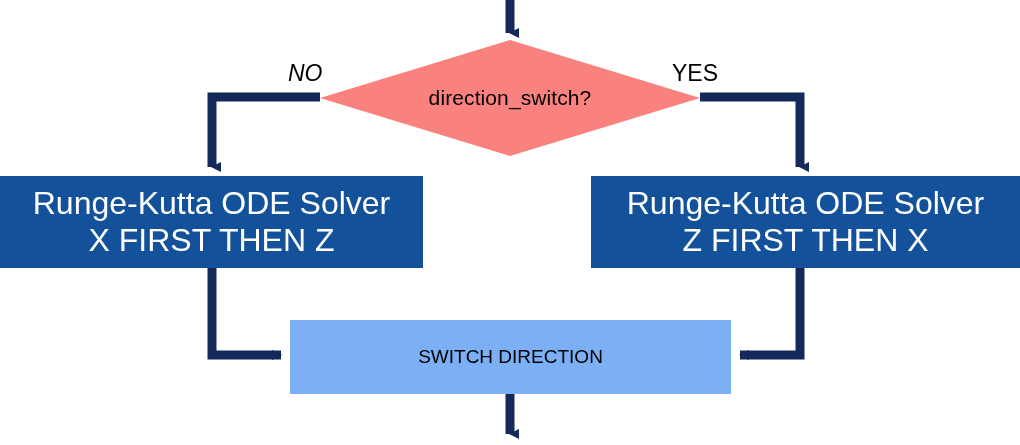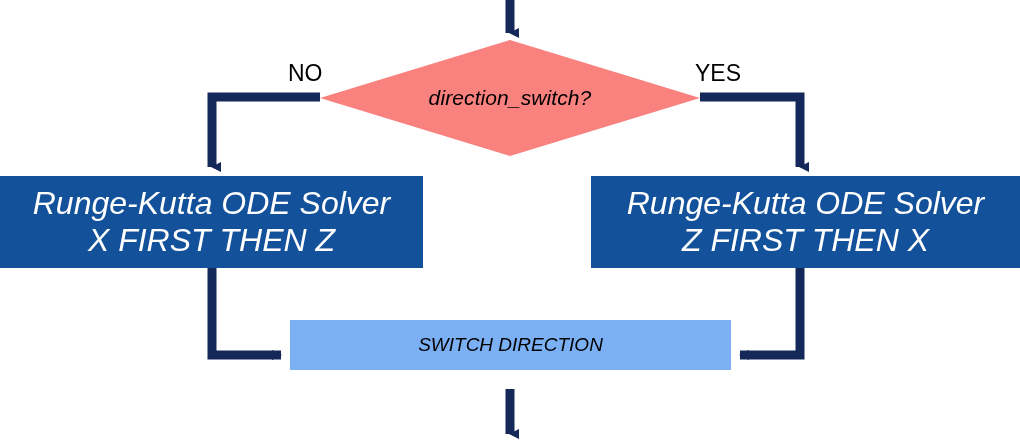--- a/index.html
+++ b/index.html
@@ -24,21 +24,20 @@
   }
   .node {
     position: absolute;
     box-sizing: border-box;
     display: flex;
     flex-direction: column;
     align-items: center;
     justify-content: center;
     text-align: right;
     line-height: 1.16;
-    font-style: italic;
   }
   
   #decision-node {
     left: 320px;
     top: 40px;
     width: 380px;
     height: 116px;
   }
   #decision-shape {
     position: absolute;
@@ -75,44 +74,44 @@
   }
   .process-line {
     display: block;
     white-space: nowrap;
   }
   
   #switch-node {
     left: 290px;
     top: 320px;
     width: 441px;
-    height: 50px;
+    height: 74px;
     background: #7BB0F5;
     color: #000000;
     font-size: 19px;
   }
   .switch-line {
     display: block;
     white-space: nowrap;
   }
   
   .branch-label {
     position: absolute;
     font-size: 23px;
     color: #000000;
     white-space: nowrap;
   }
   #label-no {
     left: 288px;
     top: 60px;
+    font-style: italic;
   }
   #label-yes {
     left: 672px;
     top: 60px;
-    margin-left: 23px;
   }
 </style>
 </head>
 <body>
 
 <div id="canvas">
 
   <svg id="wires" viewBox="0 0 1020 445" xmlns="http://www.w3.org/2000/svg">
     <defs>
       <marker id="arrowdown" markerWidth="12" markerHeight="12" refX="5" refY="9" orient="auto" markerUnits="userSpaceOnUse">

